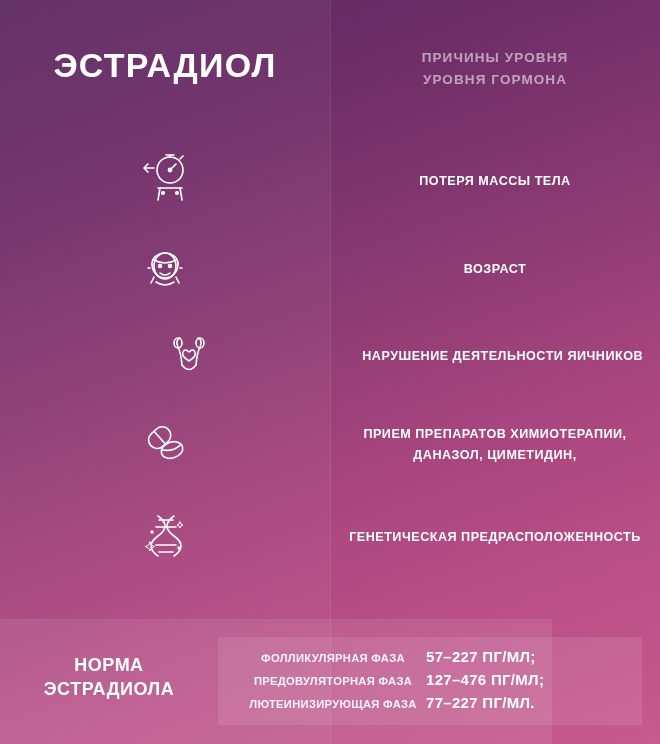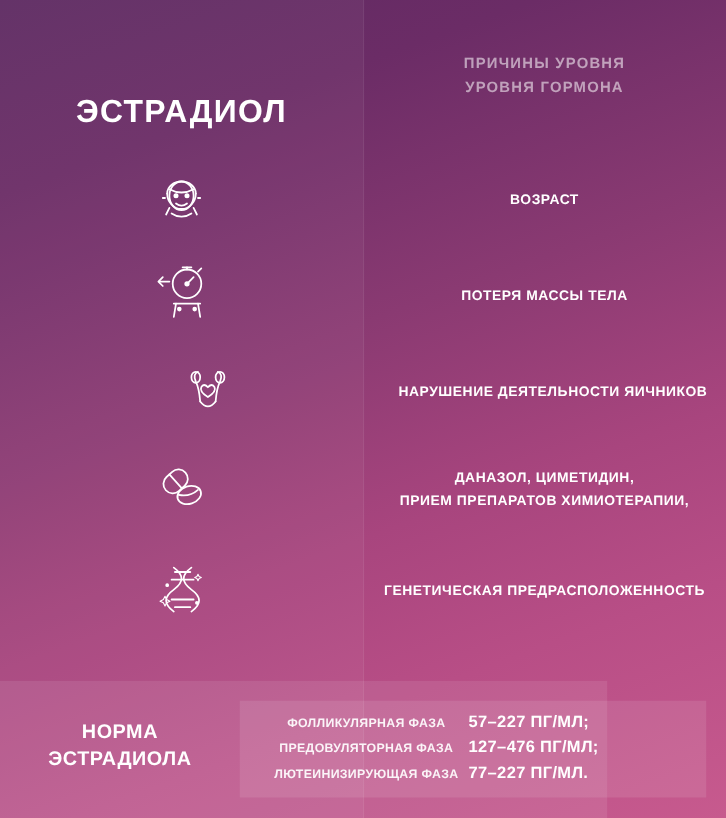--- a/index.html
+++ b/index.html
@@ -23,24 +23,23 @@
   .divider {
     position: absolute; left: 330px; top: 0; width: 1px; height: 744px;
     background: rgba(255,255,255,0.10);
   }
 
   
   .title {
     position: absolute; left: 0; top: 46px; width: 330px;
     text-align: center;
     color: #ffffff;
-    font-size: 29px;
+    font-size: 34px;
     font-weight: bold;
     letter-spacing: 1.2px;
-    margin-top: 40px;
   }
   .subtitle {
     position: absolute; left: 330px; top: 47px; width: 330px;
     text-align: center;
     color: rgba(255,255,255,0.55);
     font-size: 13.5px;
     font-weight: bold;
     letter-spacing: 1.1px;
     line-height: 22px;
   }
@@ -133,42 +132,20 @@
   <div class="divider"></div>
 
   <div class="title">ЭСТРАДИОЛ</div>
 
   <div class="subtitle">
     <span>ПРИЧИНЫ УРОВНЯ</span>
     <span>УРОВНЯ ГОРМОНА</span>
   </div>
 
   <div class="rows">
-
-    <div class="row row-1">
-      <div class="icon-cell">
-        <svg width="70" height="70" viewBox="0 0 70 70" fill="none" stroke="#ffffff" stroke-width="1.6" stroke-linecap="round" stroke-linejoin="round">
-          <path d="M22 30 a13 11 0 0 1 26 0"></path>
-          <path d="M22 30 a13 14 0 0 0 26 0"></path>
-          <ellipse cx="35" cy="32" rx="11" ry="13"></ellipse>
-          <path d="M24 26 q11 6 22 0"></path>
-          <circle cx="30" cy="32" r="1.5" fill="#ffffff"></circle>
-          <circle cx="40" cy="32" r="1.5" fill="#ffffff"></circle>
-          <path d="M30 39 q5 4 10 0"></path>
-          <path d="M24 43 l-3 6"></path>
-          <path d="M46 43 l3 6"></path>
-          <path d="M26 48 q9 6 18 0"></path>
-          <path d="M20 34 h-2"></path>
-          <path d="M50 34 h2"></path>
-        </svg>
-      </div>
-      <div class="text-cell">
-        <span>ВОЗРАСТ</span>
-      </div>
-    </div>
 
     <div class="row row-0">
       <div class="icon-cell">
         <svg width="70" height="70" viewBox="0 0 70 70" fill="none" stroke="#ffffff" stroke-width="1.6" stroke-linecap="round" stroke-linejoin="round">
           <circle cx="40" cy="24" r="13"></circle>
           <path d="M36 9 h8"></path>
           <path d="M40 9 v2"></path>
           <path d="M50 13 l3 -3"></path>
           <path d="M40 24 l6 -6"></path>
           <circle cx="40" cy="24" r="1.6" fill="#ffffff"></circle>
@@ -179,20 +156,42 @@
           <circle cx="47" cy="47" r="1.3" fill="#ffffff"></circle>
           <path d="M24 22 h-9"></path>
           <path d="M18 18 l-4 4 4 4"></path>
         </svg>
       </div>
       <div class="text-cell">
         <span>ПОТЕРЯ МАССЫ ТЕЛА</span>
       </div>
     </div>
 
+    <div class="row row-1">
+      <div class="icon-cell">
+        <svg width="70" height="70" viewBox="0 0 70 70" fill="none" stroke="#ffffff" stroke-width="1.6" stroke-linecap="round" stroke-linejoin="round">
+          <path d="M22 30 a13 11 0 0 1 26 0"></path>
+          <path d="M22 30 a13 14 0 0 0 26 0"></path>
+          <ellipse cx="35" cy="32" rx="11" ry="13"></ellipse>
+          <path d="M24 26 q11 6 22 0"></path>
+          <circle cx="30" cy="32" r="1.5" fill="#ffffff"></circle>
+          <circle cx="40" cy="32" r="1.5" fill="#ffffff"></circle>
+          <path d="M30 39 q5 4 10 0"></path>
+          <path d="M24 43 l-3 6"></path>
+          <path d="M46 43 l3 6"></path>
+          <path d="M26 48 q9 6 18 0"></path>
+          <path d="M20 34 h-2"></path>
+          <path d="M50 34 h2"></path>
+        </svg>
+      </div>
+      <div class="text-cell">
+        <span>ВОЗРАСТ</span>
+      </div>
+    </div>
+
     <div class="row row-2">
       <div class="icon-cell">
         <svg width="70" height="70" viewBox="0 0 70 70" fill="none" stroke="#ffffff" stroke-width="1.6" stroke-linecap="round" stroke-linejoin="round">
           <path d="M28 44 q-1 -12 -4 -18 q-3 -7 2 -9"></path>
           <path d="M42 44 q1 -12 4 -18 q3 -7 -2 -9"></path>
           <path d="M28 44 q7 9 14 0"></path>
           <ellipse cx="24" cy="22" rx="4" ry="5"></ellipse>
           <ellipse cx="46" cy="22" rx="4" ry="5"></ellipse>
           <path d="M35 31 q-4 -4 -6 0 q-2 4 6 9 q8 -5 6 -9 q-2 -4 -6 0 z"></path>
         </svg>
@@ -207,22 +206,22 @@
         <svg width="70" height="70" viewBox="0 0 70 70" fill="none" stroke="#ffffff" stroke-width="1.6" stroke-linecap="round" stroke-linejoin="round">
           <g transform="rotate(-42 30 28)">
             <rect x="18" y="19" width="24" height="17" rx="8.5"></rect>
             <path d="M30 19 v17"></path>
           </g>
           <ellipse cx="42" cy="40" rx="11" ry="8" transform="rotate(-18 42 40)"></ellipse>
           <path d="M33 37 q9 5 18 1" transform="rotate(-18 42 40)"></path>
         </svg>
       </div>
       <div class="text-cell">
+        <span>ПРИЕМ ПРЕПАРАТОВ ХИМИОТЕРАПИИ,</span>
         <span>ДАНАЗОЛ, ЦИМЕТИДИН,</span>
-        <span>ПРИЕМ ПРЕПАРАТОВ ХИМИОТЕРАПИИ,</span>
       </div>
     </div>
 
     <div class="row row-4">
       <div class="icon-cell">
         <svg width="70" height="70" viewBox="0 0 70 70" fill="none" stroke="#ffffff" stroke-width="1.6" stroke-linecap="round" stroke-linejoin="round">
           <path d="M28 14 q14 10 0 20 q-14 10 0 20"></path>
           <path d="M44 14 q-14 10 0 20 q14 10 0 20"></path>
           <path d="M29 18 h14"></path>
           <path d="M26 25 h20"></path>

